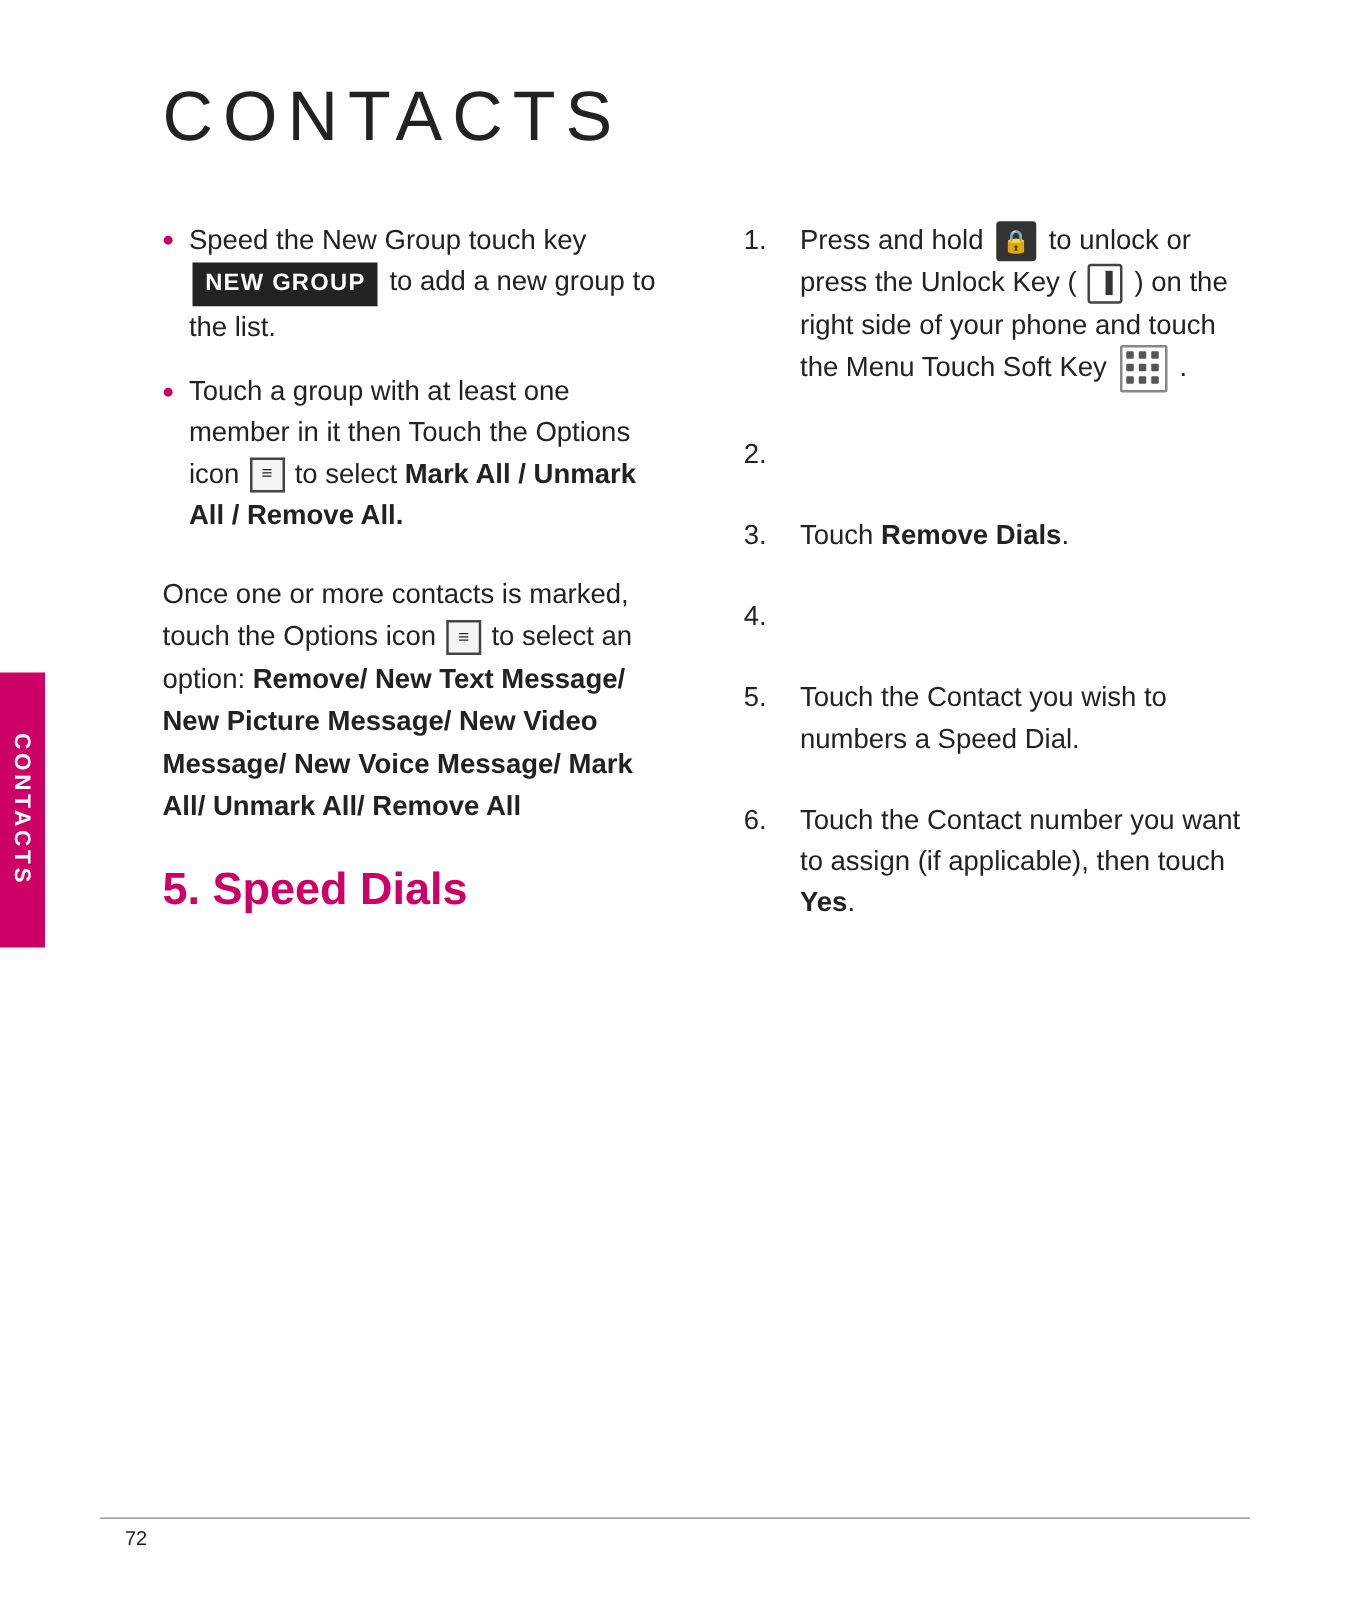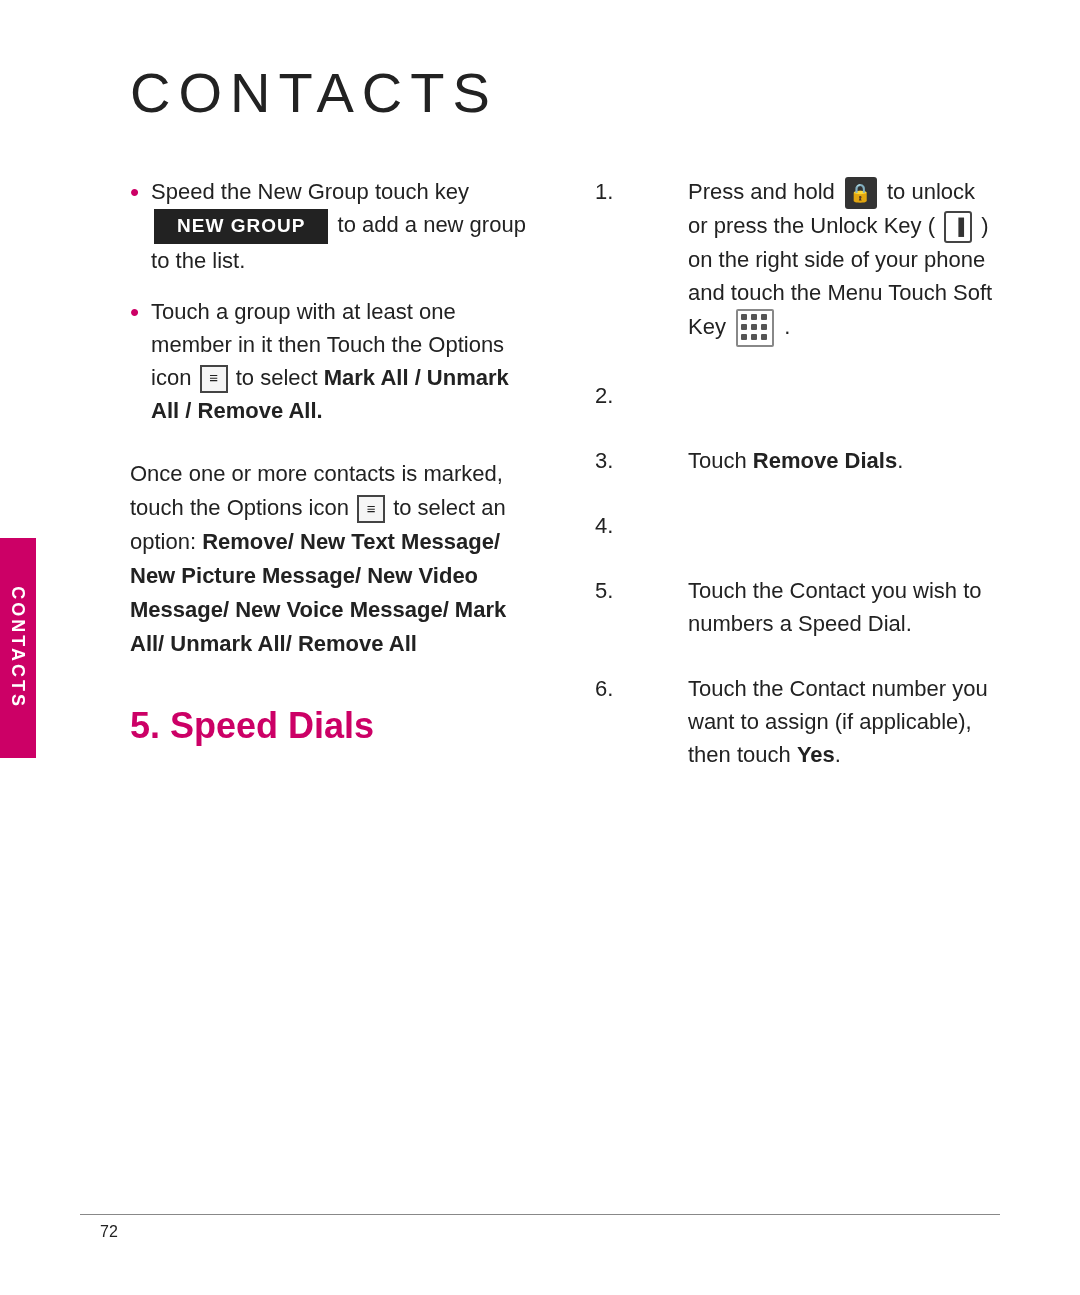--- a/index.html
+++ b/index.html
@@ -96,35 +96,35 @@
       flex: 1;
     }
 
     
     .new-group-badge {
       display: inline-block;
       background: #222222;
       color: #ffffff;
       font-size: 19px;
       font-weight: bold;
-      padding: 3px 23px;
+      padding: 3px 10px;
       letter-spacing: 1px;
       margin: 0 3px;
     }
 
     .bold-text {
       font-weight: bold;
     }
 
     
     .once-section {
       font-size: 22px;
       line-height: 1.55;
       color: #222222;
-      margin-bottom: 44px;
+      margin-bottom: 28px;
     }
 
     
     .speed-dials-heading {
       font-size: 36px;
       font-weight: bold;
       color: #cc0066;
       margin-bottom: 20px;
     }
 
@@ -147,21 +147,20 @@
 
     .step-number {
       flex-shrink: 0;
       width: 45px;
       font-size: 22px;
       color: #222222;
     }
 
     .step-content {
       flex: 1;
-      margin-left: 48px;
     }
 
     .lock-icon-inline {
       display: inline-block;
       width: 32px;
       height: 32px;
       background: #333;
       border-radius: 3px;
       vertical-align: middle;
       margin: 0 4px;

